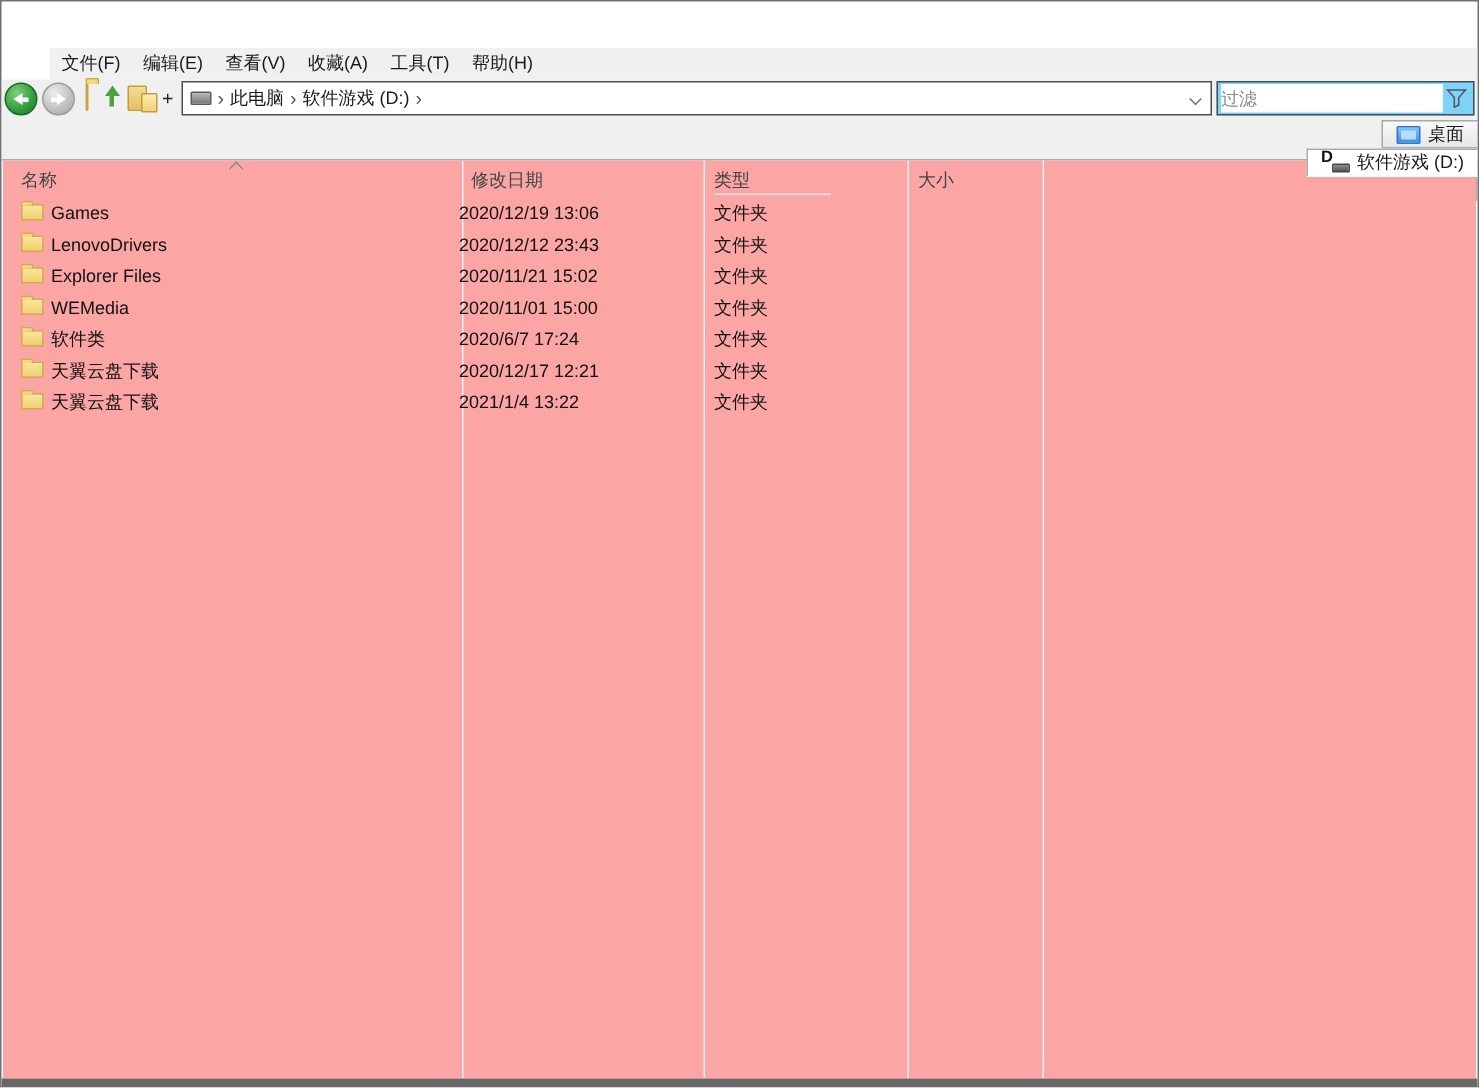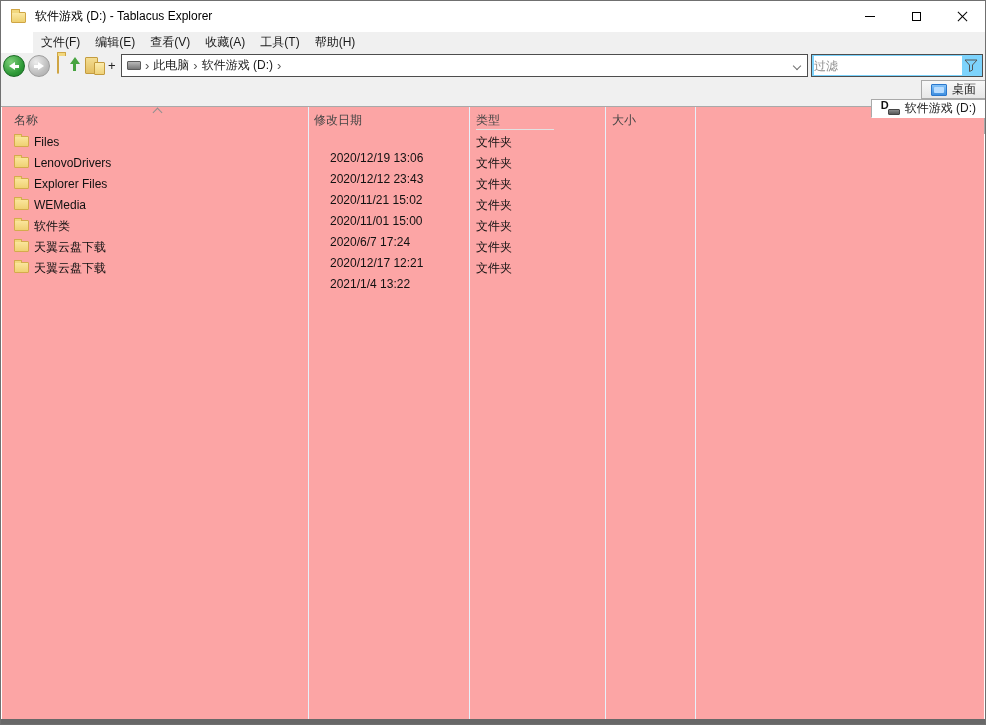--- a/index.html
+++ b/index.html
@@ -75,44 +75,29 @@
   .sort-caret { position:absolute; left:152px; top:2px; width:7px; height:7px; border-left:1px solid #8f8f8f; border-top:1px solid #8f8f8f; transform:rotate(45deg); }
   .header-row { position:absolute; top:0; left:0; right:0; height:24px; }
   .hcell { position:absolute; top:0; line-height:26px; color:#454545; white-space:nowrap; }
   .h-name { left:12px; } .h-date { left:312px; } .h-type { left:474px; } .h-size { left:610px; }
   .type-underline { position:absolute; left:474px; top:22px; width:78px; height:1px; background:#e2e2e2; }
   .rows { position:absolute; top:25px; left:0; right:0; }
   .row { position:relative; height:21px; }
   .row-icon { position:absolute; left:12px; top:4px; width:15px; height:11px; background:linear-gradient(180deg,#fae59b,#efd173); border:1px solid #d4ab4c; border-radius:1px; }
   .row-icon::before { content:""; position:absolute; top:-3px; left:-1px; width:6px; height:2px; background:#f2d87e; border:1px solid #d4ab4c; border-bottom:none; border-radius:1px 1px 0 0; }
   .cell { position:absolute; top:0; line-height:21px; color:#111; white-space:nowrap; }
-  .cell.name { left:32px; } .cell.date { left:328px;margin-top:16px; } .cell.type { left:474px; } .cell.size { left:610px; }
+  .cell.name { left:32px; } .cell.date { left:304px; } .cell.type { left:474px; } .cell.size { left:610px; }
 
   .bottom-strip { position:absolute; left:0; right:0; bottom:0; height:5px; background:#686868; }
 </style>
 </head>
 <body>
 
 <div class="window">
 
-  <div class="titlebar">
-    <span class="title-icon folder-shape" style="width:15px;height:11px;margin-top:2px;"></span>
-    <span class="title-text">软件游戏 (D:) - Tablacus Explorer</span>
-    <div class="win-controls">
-      <div class="win-btn">
-          <span class="glyph-min"></span>
-        </div>
-      <div class="win-btn">
-          <span class="glyph-max"></span>
-        </div>
-      <div class="win-btn">
-          <span class="glyph-close"></span>
-        </div>
-    </div>
-  </div>
 
   <div class="menubar">
     <span class="menu-item">文件(F)</span>
     <span class="menu-item">编辑(E)</span>
     <span class="menu-item">查看(V)</span>
     <span class="menu-item">收藏(A)</span>
     <span class="menu-item">工具(T)</span>
     <span class="menu-item">帮助(H)</span>
   </div>
 
@@ -185,21 +170,21 @@
       <span class="hcell h-date">修改日期</span>
       <span class="hcell h-type">类型</span>
       <span class="hcell h-size">大小</span>
       <span class="type-underline"></span>
     </div>
 
     <div class="rows">
 
     <div class="row">
           <span class="row-icon"></span>
-          <span class="cell name">Files</span>
+          <span class="cell name">Games</span>
           <span class="cell date">2020/12/19 13:06</span>
           <span class="cell type">文件夹</span>
           <span class="cell size"></span>
         </div>
         <div class="row">
           <span class="row-icon"></span>
           <span class="cell name">LenovoDrivers</span>
           <span class="cell date">2020/12/12 23:43</span>
           <span class="cell type">文件夹</span>
           <span class="cell size"></span>

